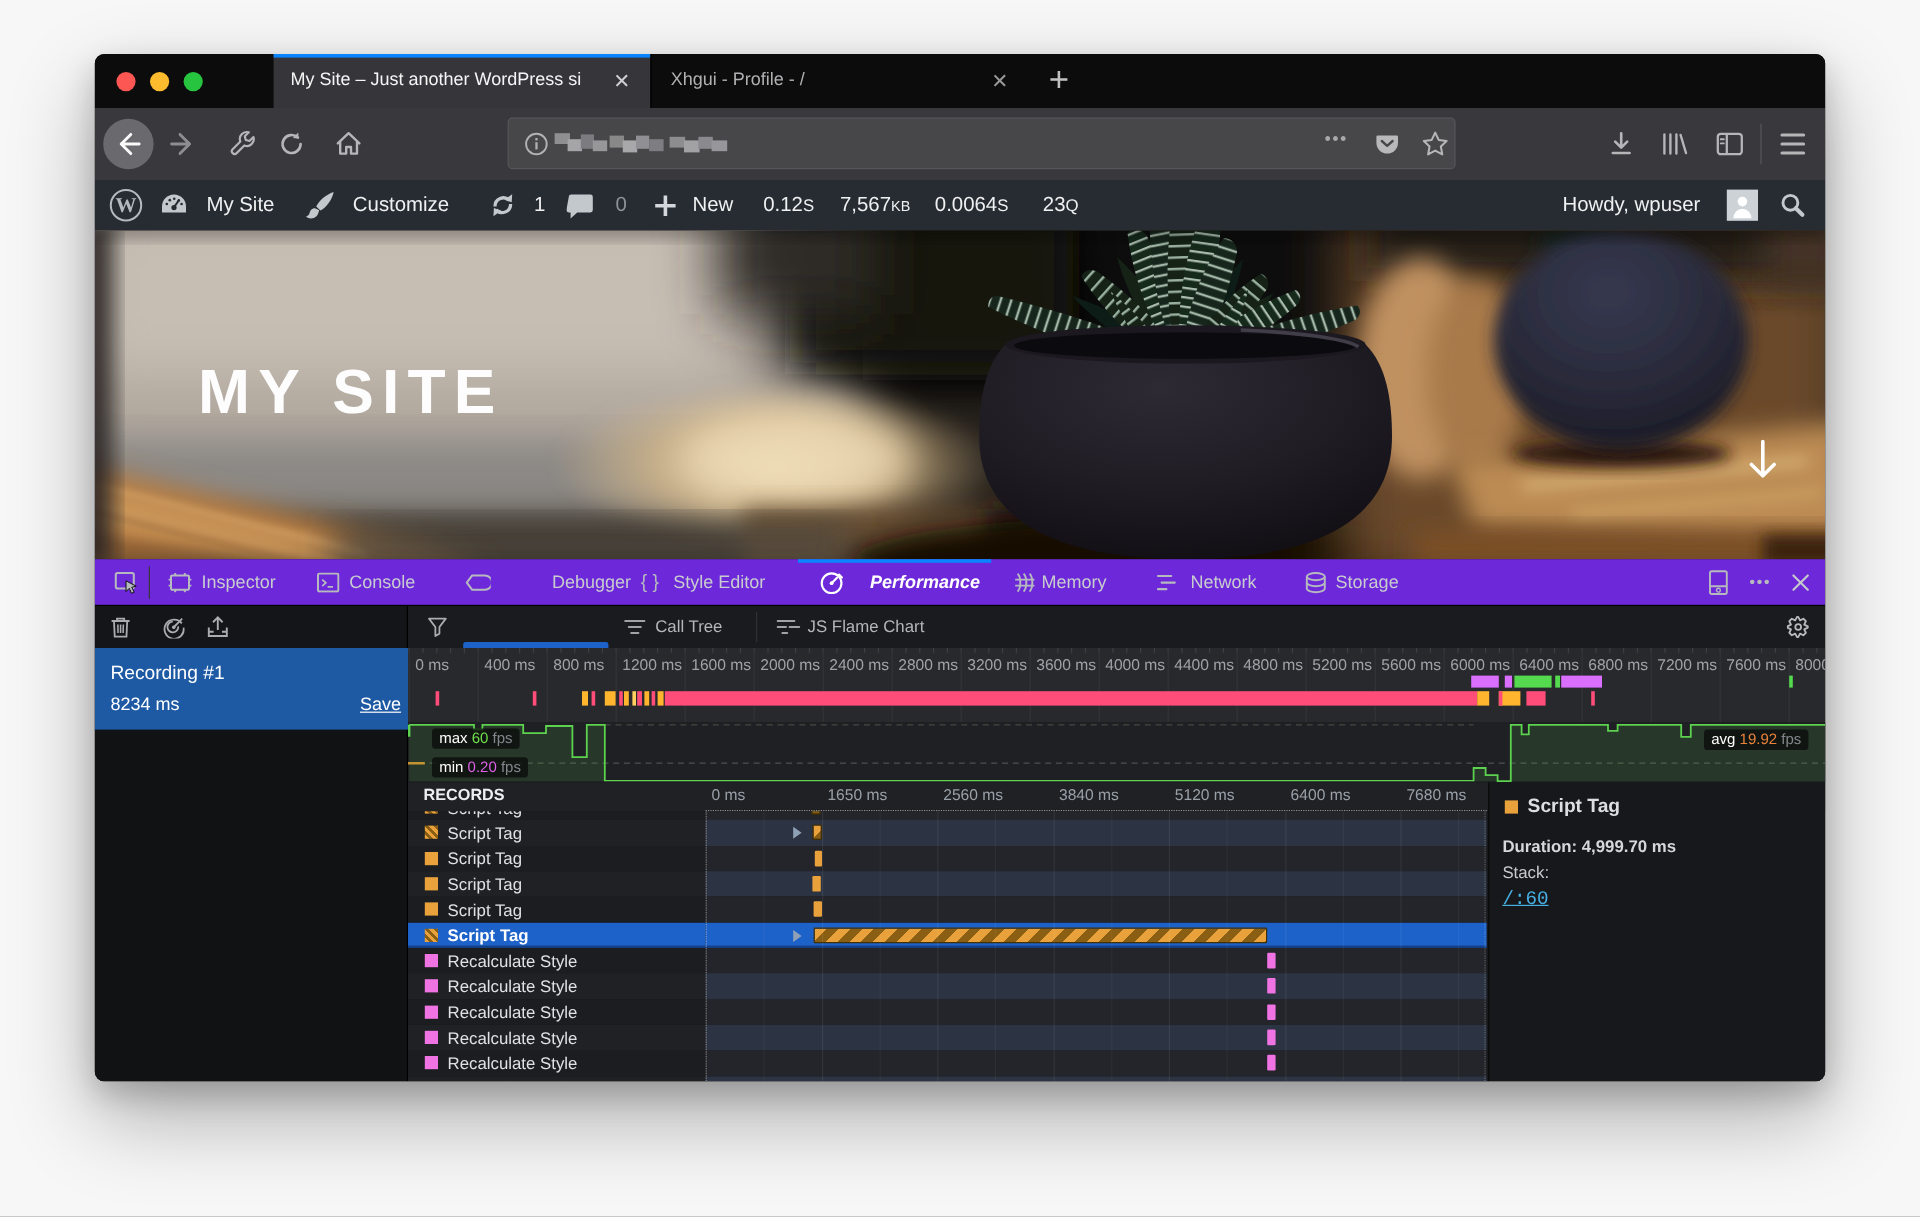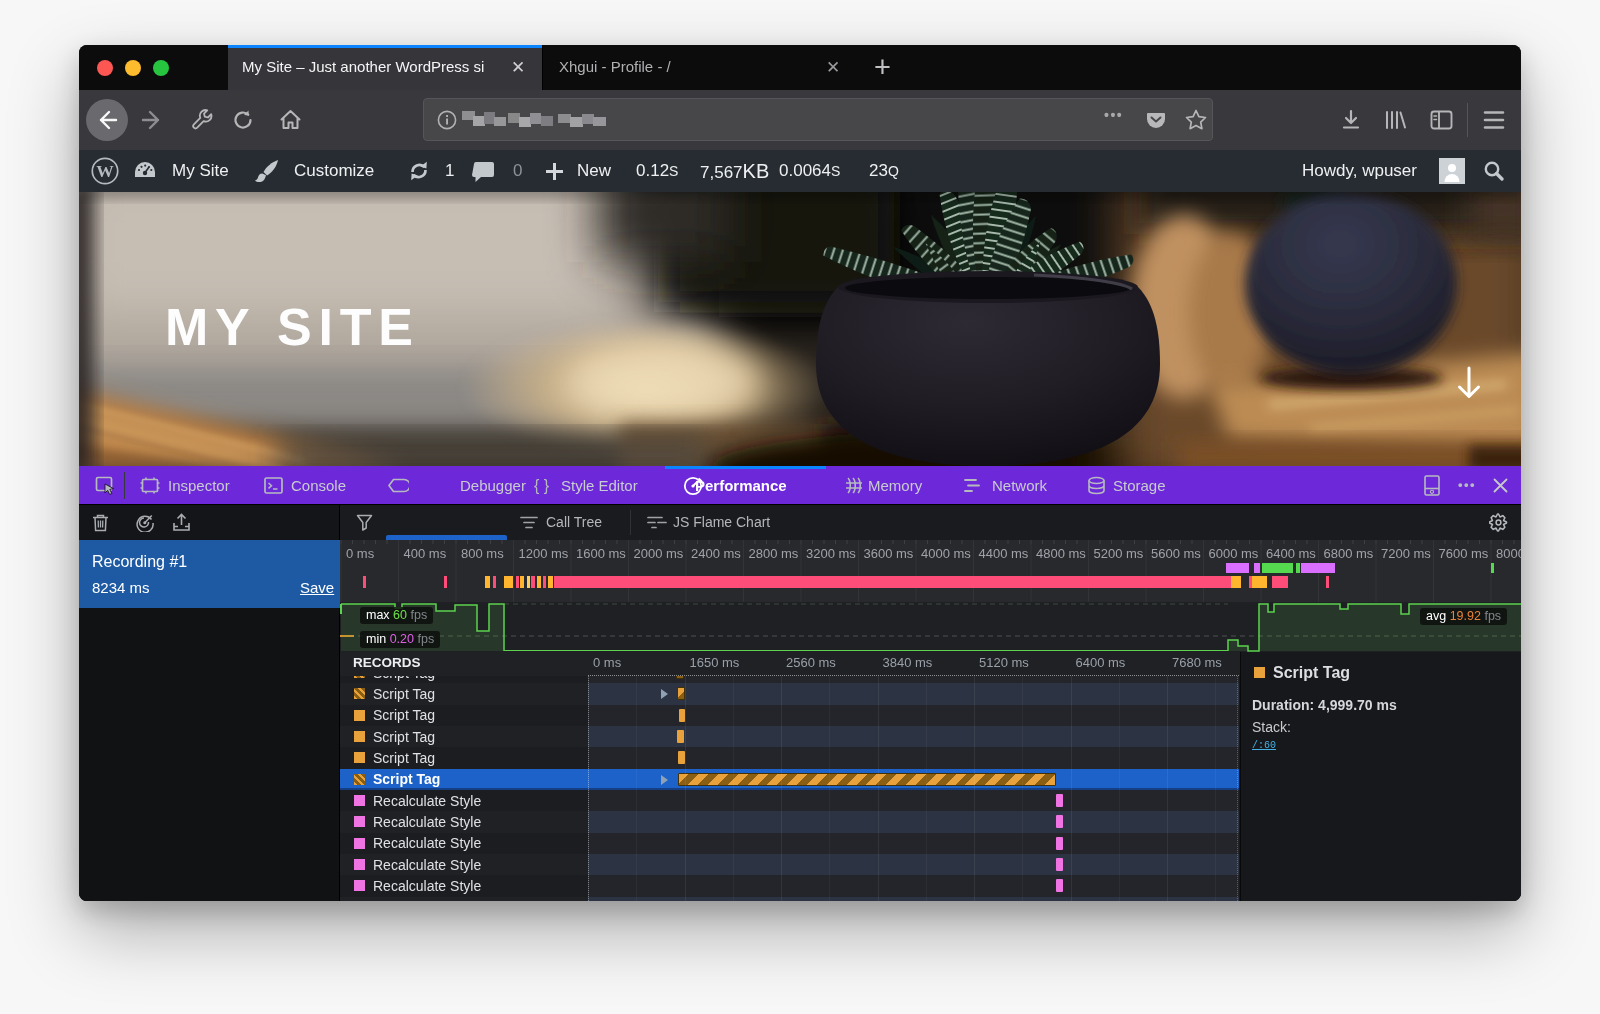--- a/index.html
+++ b/index.html
@@ -161,21 +161,21 @@
     <div class="ab" style="left:366px;">1</div>
     <svg class="abs" style="left:393px;top:11px;" width="24" height="22" viewBox="0 0 24 22">
         <path d="M2 3 a2 2 0 0 1 2 -2 h16 a2 2 0 0 1 2 2 v11 a2 2 0 0 1 -2 2 h-11 l-5.5 5 v-5 h-1.5 a2 2 0 0 1 -2 -2 z" fill="#c3c8cd"></path>
       </svg>
     <div class="ab" style="left:434px;color:#8d9298;">0</div>
     <svg class="abs" style="left:466px;top:12px;" width="19" height="19" viewBox="0 0 19 19">
         <path d="M8 1 h3 v7 h7 v3 h-7 v7 h-3 v-7 h-7 v-3 h7 z" fill="#d4d8dc"></path>
       </svg>
     <div class="ab" style="left:498px;">New</div>
     <div class="ab" style="left:557px;">0.12<span style="font-size:14px;">S</span></div>
-    <div class="ab" style="left:621px;">7,567<span style="font-size:20px;">KB</span></div>
+    <div class="ab" style="left:621px;">7,567<span style="font-size:12px;">KB</span></div>
     <div class="ab" style="left:700px;">0.0064<span style="font-size:14px;">S</span></div>
     <div class="ab" style="left:790px;">23<span style="font-size:14px;">Q</span></div>
     <div class="ab" style="left:1223px;">Howdy, wpuser</div>
     <div class="abs" style="left:1360px;top:8px;width:26px;height:26px;background:#cdd2d6;"></div>
     <svg class="abs" style="left:1362px;top:10px;" width="22" height="22" viewBox="0 0 22 22">
         <circle cx="11" cy="8" r="4" fill="#fff"></circle>
         <path d="M3.5 22 a7.5 8 0 0 1 15 0 z" fill="#fff"></path>
       </svg>
     <svg class="abs" style="left:1404px;top:10px;" width="22" height="22" viewBox="0 0 22 22">
         <circle cx="9" cy="9" r="6.2" stroke="#c3c8cd" stroke-width="2.4" fill="none"></circle>
@@ -338,21 +338,21 @@
     <div class="dtab" style="left:337px;margin-left:44px;">Debugger</div>
     <div class="dtab" style="left:455px;color:#b6babf;font-size:16px;">{ }</div>
     <div class="dtab" style="left:482px;">Style Editor</div>
     <div class="abs" style="left:586px;top:0;width:161px;height:3px;background:#0a84ff;"></div>
     <svg class="abs" style="left:604px;top:10px;" width="20" height="20" viewBox="0 0 20 20">
         <circle cx="10" cy="10" r="8.2" stroke="#fff" stroke-width="1.8" fill="none"></circle>
         <path d="M10 10 L14.5 5.5" stroke="#fff" stroke-width="1.8" stroke-linecap="round"></path>
         <circle cx="10" cy="10" r="1.6" fill="#fff"></circle>
         <path d="M16.2 2.8 L18.6 5.2" stroke="#fff" stroke-width="1.8" stroke-linecap="round"></path>
       </svg>
-    <div class="dtab" style="left:616px;color:#fff;font-weight:bold;">Performance</div>
+    <div class="dtab" style="left:646px;color:#fff;font-weight:bold;font-style:italic;">Performance</div>
     <svg class="abs" style="left:766px;top:10px;" width="20" height="19" viewBox="0 0 20 19">
         <path d="M3 2 C6 5 6 14 3 17 M8 2 C11 5 11 14 8 17 M13 2 C16 5 16 14 13 17" stroke="#b6babf" stroke-width="1.6" fill="none"></path>
         <path d="M1 7 L17 7 M1 12 L17 12" stroke="#b6babf" stroke-width="1.6"></path>
       </svg>
     <div class="dtab" style="left:789px;">Memory</div>
     <svg class="abs" style="left:884px;top:12px;" width="20" height="15" viewBox="0 0 20 15">
         <path d="M2 2 L13 2 M5 7.5 L16 7.5 M2 13 L9 13" stroke="#b6babf" stroke-width="1.8" stroke-linecap="round"></path>
       </svg>
     <div class="dtab" style="left:913px;">Network</div>
     <svg class="abs" style="left:1008px;top:10px;" width="19" height="19" viewBox="0 0 19 19">
@@ -618,16 +618,16 @@
         <div style="position:absolute;left:827.0px;top:0;width:1px;height:225px;background:rgba(255,255,255,0.07);"></div>
         <div style="position:absolute;left:875.25px;top:0;width:1px;height:225px;background:rgba(255,255,255,0.045);"></div>
         <div style="position:absolute;left:248px;top:0;width:1px;height:225px;border-left:1px dotted rgba(255,255,255,0.35);"></div>
         <div style="position:absolute;left:897px;top:0;width:1px;height:225px;border-left:1px dotted rgba(255,255,255,0.25);"></div>
       </div>
     <div id="detail">
       <div class="abs" style="left:13px;top:15px;width:11px;height:11px;background:#e9a23b;"></div>
       <div class="abs" style="left:32px;top:12px;font-size:16px;font-weight:bold;color:#dcdee1;">Script Tag</div>
       <div class="abs" style="left:11px;top:45px;font-size:14px;font-weight:bold;color:#d5d7da;">Duration: 4,999.70 ms</div>
       <div class="abs" style="left:11px;top:67px;font-size:14px;color:#c9cbcf;">Stack:</div>
-      <div class="abs" style="left:11px;top:88px;font-size:10px;font-family:'Liberation Mono',monospace;color:#46afe3;text-decoration:underline;">/:60</div>
+      <div class="abs" style="left:11px;top:88px;font-size:16px;font-family:'Liberation Mono',monospace;color:#46afe3;text-decoration:underline;">/:60</div>
     </div>
   </div>
 </div>
 
 </body></html>

